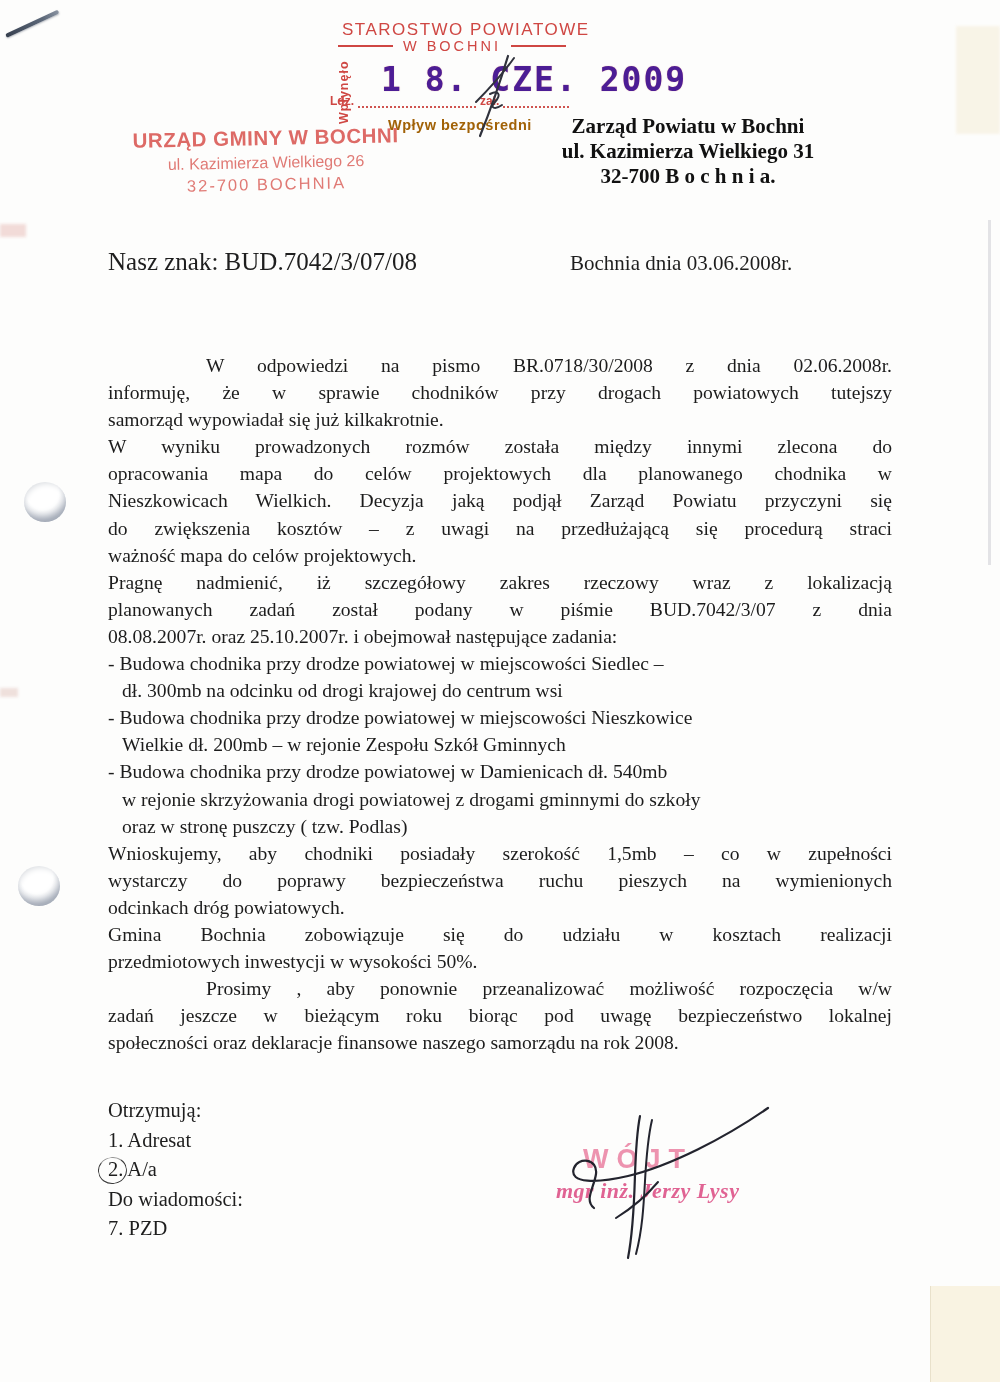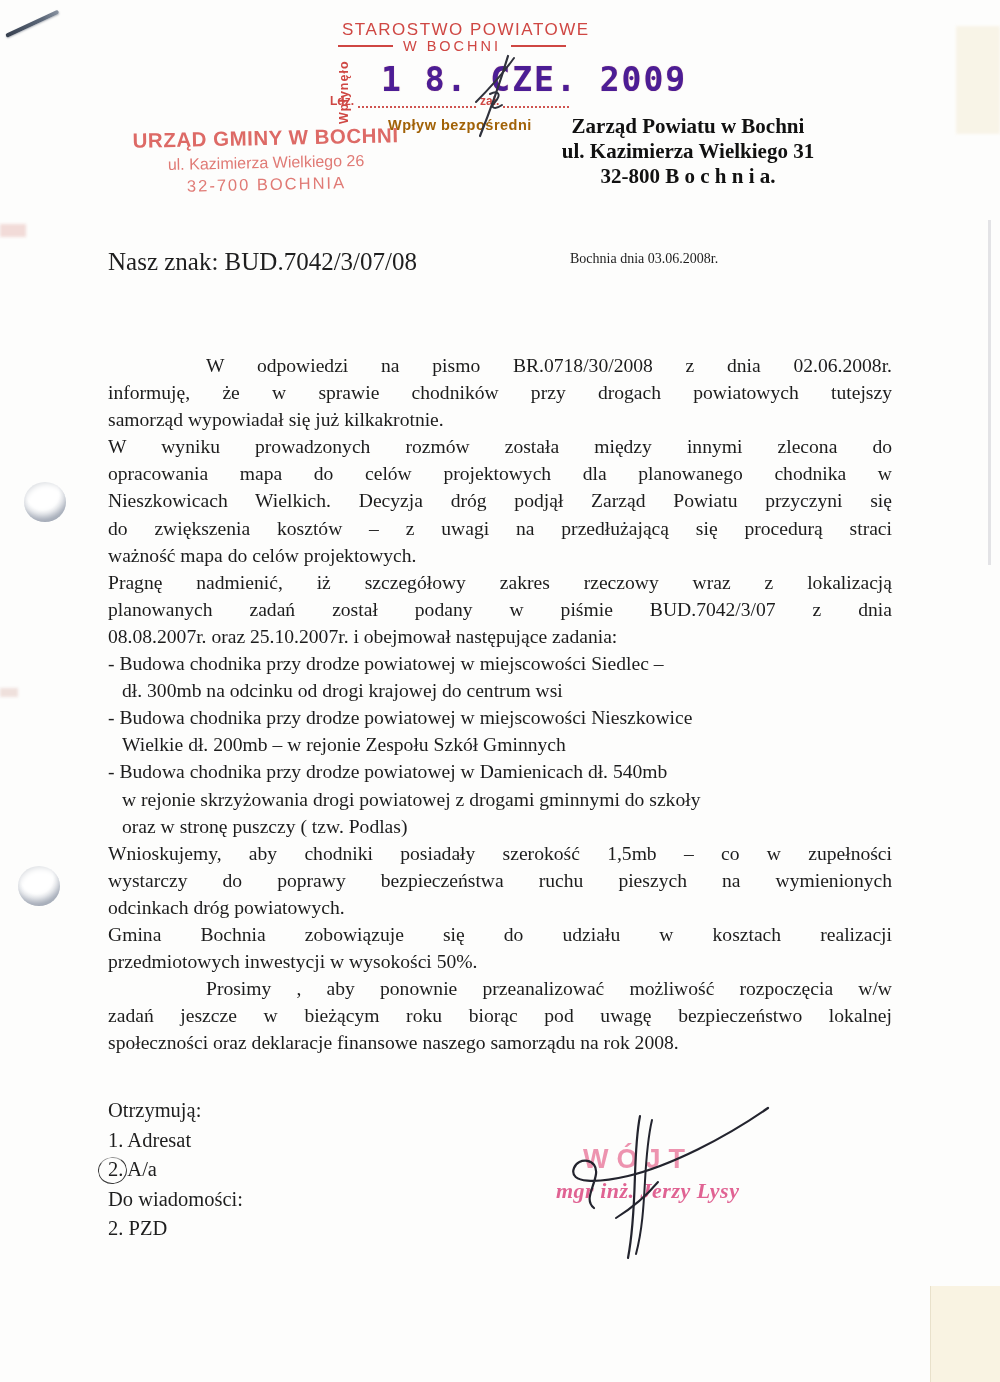--- a/index.html
+++ b/index.html
@@ -49,21 +49,21 @@
   .sender-stamp .s2 { font-size:16px; margin-top:4px; color:#e07a75; }
   .sender-stamp .s3 { font-size:16.5px; letter-spacing:2px; margin-top:3px; color:#e07a75; }
 
   
   .recipient { position:absolute; left:528px; top:114px; width:320px; text-align:center;
                font-weight:700; font-size:21px; line-height:25px; color:#111; }
   .recipient div { white-space:nowrap; }
 
   
   .ref-left  { position:absolute; left:108px; top:248px; font-size:25px; }
-  .ref-right { position:absolute; left:570px; top:251px; font-size:14px; }
+  .ref-right { position:absolute; left:570px; top:251px; font-size:21px; }
 
   
   .letter-body { position:absolute; left:108px; top:352px; width:784px;
                  font-size:19.6px; line-height:27.1px; color:#1c1c1c; }
   .para { margin:0; }
   .jline { text-align:justify; text-align-last:justify; white-space:normal; }
   .jline.last { text-align-last:left; }
   .para.list .jline { text-align:left; text-align-last:left; }
   .para.list .jline:not(:first-child) { padding-left:14px; }
   .para.indent .jline:first-child { text-indent:98px; }
@@ -120,36 +120,36 @@
 
   <div class="sender-stamp">
     <div class="s1">URZĄD GMINY W BOCHNI</div>
     <div class="s2">ul. Kazimierza Wielkiego 26</div>
     <div class="s3">32-700 BOCHNIA</div>
   </div>
 
   <div class="recipient">
     <div>Zarząd Powiatu w Bochni</div>
     <div>ul. Kazimierza Wielkiego  31</div>
-    <div>32-800  B o c h n i a.</div>
+    <div>32-700  B o c h n i a.</div>
   </div>
 
   <div class="ref-left">Nasz znak: BUD.7042/3/07/08</div>
   <div class="ref-right">Bochnia dnia 03.06.2008r.</div>
 
   <div class="letter-body">
       <div class="para indent">
         <div class="jline">W odpowiedzi na pismo BR.0718/30/2008 z dnia 02.06.2008r.</div>
         <div class="jline">informuję, że w sprawie chodników przy drogach powiatowych tutejszy</div>
         <div class="jline last">samorząd wypowiadał się już kilkakrotnie.</div>
       </div>
       <div class="para normal">
         <div class="jline">W wyniku prowadzonych rozmów została między innymi zlecona do</div>
         <div class="jline">opracowania mapa do celów projektowych dla planowanego chodnika w</div>
-        <div class="jline">Nieszkowicach Wielkich. Decyzja dróg podjął Zarząd Powiatu przyczyni się</div>
+        <div class="jline">Nieszkowicach Wielkich. Decyzja jaką podjął Zarząd Powiatu przyczyni się</div>
         <div class="jline">do zwiększenia kosztów – z uwagi na przedłużającą się procedurą straci</div>
         <div class="jline last">ważność mapa do celów projektowych.</div>
       </div>
       <div class="para normal">
         <div class="jline">Pragnę nadmienić, iż szczegółowy zakres rzeczowy wraz z lokalizacją</div>
         <div class="jline">planowanych zadań został podany w piśmie BUD.7042/3/07 z dnia</div>
         <div class="jline last">08.08.2007r.  oraz  25.10.2007r. i obejmował następujące zadania:</div>
       </div>
       <div class="para list">
         <div class="jline">- Budowa chodnika przy drodze powiatowej w miejscowości Siedlec –</div>
@@ -178,21 +178,21 @@
         <div class="jline">zadań jeszcze w bieżącym roku biorąc pod uwagę bezpieczeństwo lokalnej</div>
         <div class="jline last">społeczności  oraz deklaracje finansowe naszego samorządu na rok 2008.</div>
       </div>
     </div>
 
   <div class="footer-left">
     <div>Otrzymują:</div>
     <div>1. Adresat</div>
     <div>2. A/a</div>
     <div>Do wiadomości:</div>
-    <div>2. PZD</div>
+    <div>7. PZD</div>
   </div>
   <div class="circle2"></div>
 
   <div class="wojt">WÓJT</div>
   <div class="sig-name">mgr inż. Jerzy Lysy</div>
   <svg class="sig-svg" width="250" height="170" viewBox="0 0 250 170">
     <path d="M228 12 C 185 42, 130 70, 88 80 C 58 87, 28 88, 34 72 C 38 61, 58 62, 56 78 C 54 92, 44 104, 54 112" stroke="#23242e" stroke-width="2.2" fill="none" stroke-linecap="round"></path>
     <path d="M100 20 C 92 60, 98 110, 88 162" stroke="#23242e" stroke-width="2.2" fill="none" stroke-linecap="round"></path>
     <path d="M112 24 C 102 66, 108 112, 96 158" stroke="#23242e" stroke-width="2" fill="none" stroke-linecap="round"></path>
     <path d="M76 122 C 92 112, 108 98, 118 86" stroke="#23242e" stroke-width="2" fill="none" stroke-linecap="round"></path>

